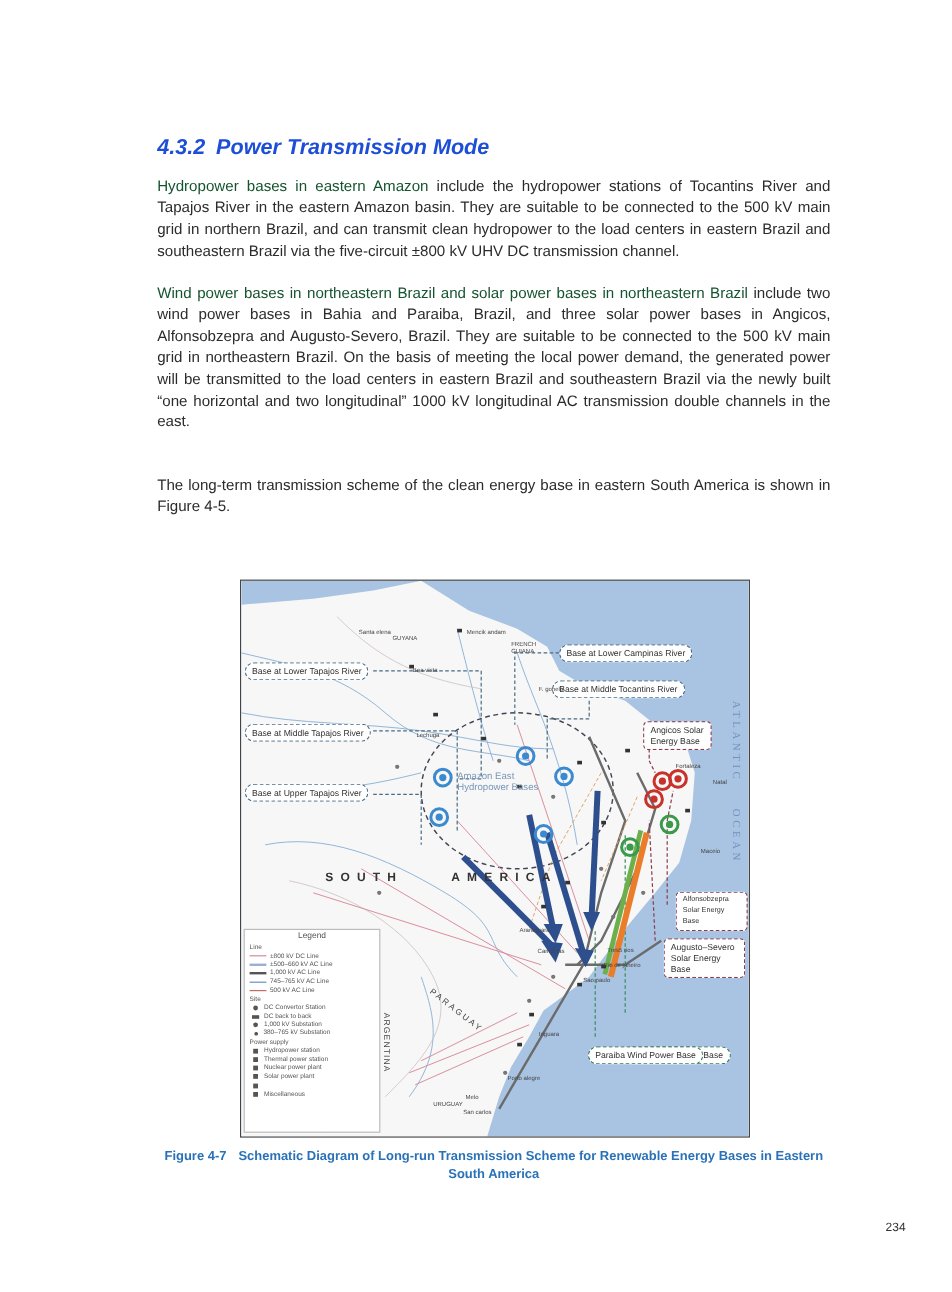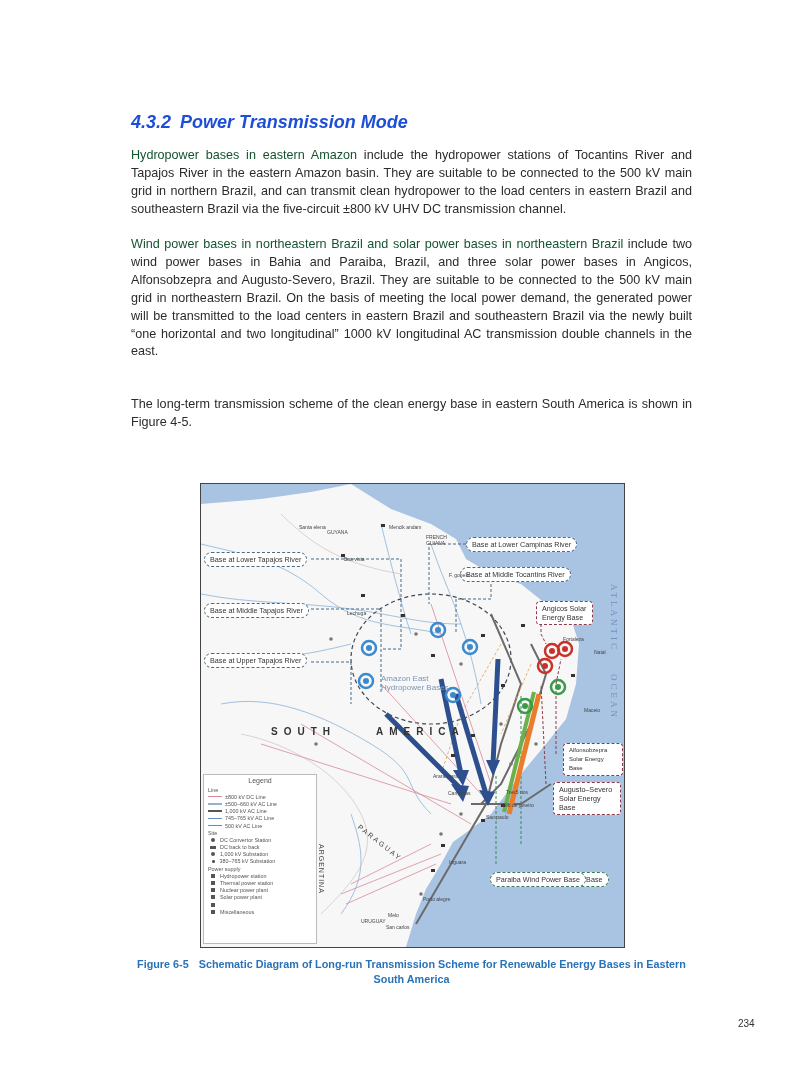--- a/index.html
+++ b/index.html
@@ -200,21 +200,21 @@
   <div class="lbl solar" style="left:335px; top:117px; width:45px; white-space:normal;">Angicos Solar Energy Base</div>
   <div class="lbl solar" style="left:362px; top:259px; width:48px; white-space:normal; font-size:6px;">Alfonsobzepra Solar Energy Base</div>
   <div class="lbl solar" style="left:352px; top:298px; width:56px; white-space:normal;">Augusto–Severo Solar Energy Base</div>
   <div class="lbl wind" style="left:318px; top:360px;margin-top:28px;">Bahia Wind Power Base</div>
   <div class="lbl wind" style="left:289px; top:388px;">Paraiba Wind Power Base</div>
 
   <div class="bigtext" style="left:70px; top:242px;">SOUTH</div>
   <div class="bigtext" style="left:175px; top:242px;">AMERICA</div>
   <div class="ocean" style="left:408px; top:100px;">ATLANTIC</div>
   <div class="ocean" style="left:408px; top:190px;">OCEAN</div>
-  <div class="hydrotxt" style="left:180px; top:158px; width:70px;margin-top:32px;">Amazon East Hydropower Bases</div>
+  <div class="hydrotxt" style="left:180px; top:158px; width:70px;">Amazon East Hydropower Bases</div>
   <div class="maptext" style="left:126px; top:45px;">GUYANA</div>
   <div class="maptext" style="left:225px; top:50px; width:30px; white-space:normal;">FRENCH GUIANA</div>
   <div class="maptext" style="left:152px; top:355px; transform:rotate(38deg); font-size:7px; letter-spacing:2px;">PARAGUAY</div>
   <div class="maptext" style="left:117px; top:360px; writing-mode:vertical-rl; font-size:7px; letter-spacing:1px;">ARGENTINA</div>
   <div class="maptext" style="left:160px; top:434px;">URUGUAY</div>
   <div class="maptext" style="left:98px; top:40px;">Santa elena</div>
   <div class="maptext" style="left:188px; top:40px;">Mencik andam</div>
   <div class="maptext" style="left:143px; top:72px;">Boa vista</div>
   <div class="maptext" style="left:248px; top:88px;">F. gonelo</div>
   <div class="maptext" style="left:146px; top:126px;">Lechuga</div>
@@ -293,16 +293,16 @@
         <span></span>
       </div>
     <div class="row">
         <span class="dot"></span>
         <span>Miscellaneous</span>
       </div>
   </div>
 </div>
 
 <div class="caption">
-  <span class="fig-num">Figure 6-5</span><span>Schematic Diagram of Long-run Transmission Scheme for Renewable Energy Bases in Eastern South America</span>
+  <span class="fig-num">Figure 4-7</span><span>Schematic Diagram of Long-run Transmission Scheme for Renewable Energy Bases in Eastern South America</span>
 </div>
 
 <div class="page-num">234</div>
 
 </body></html>

